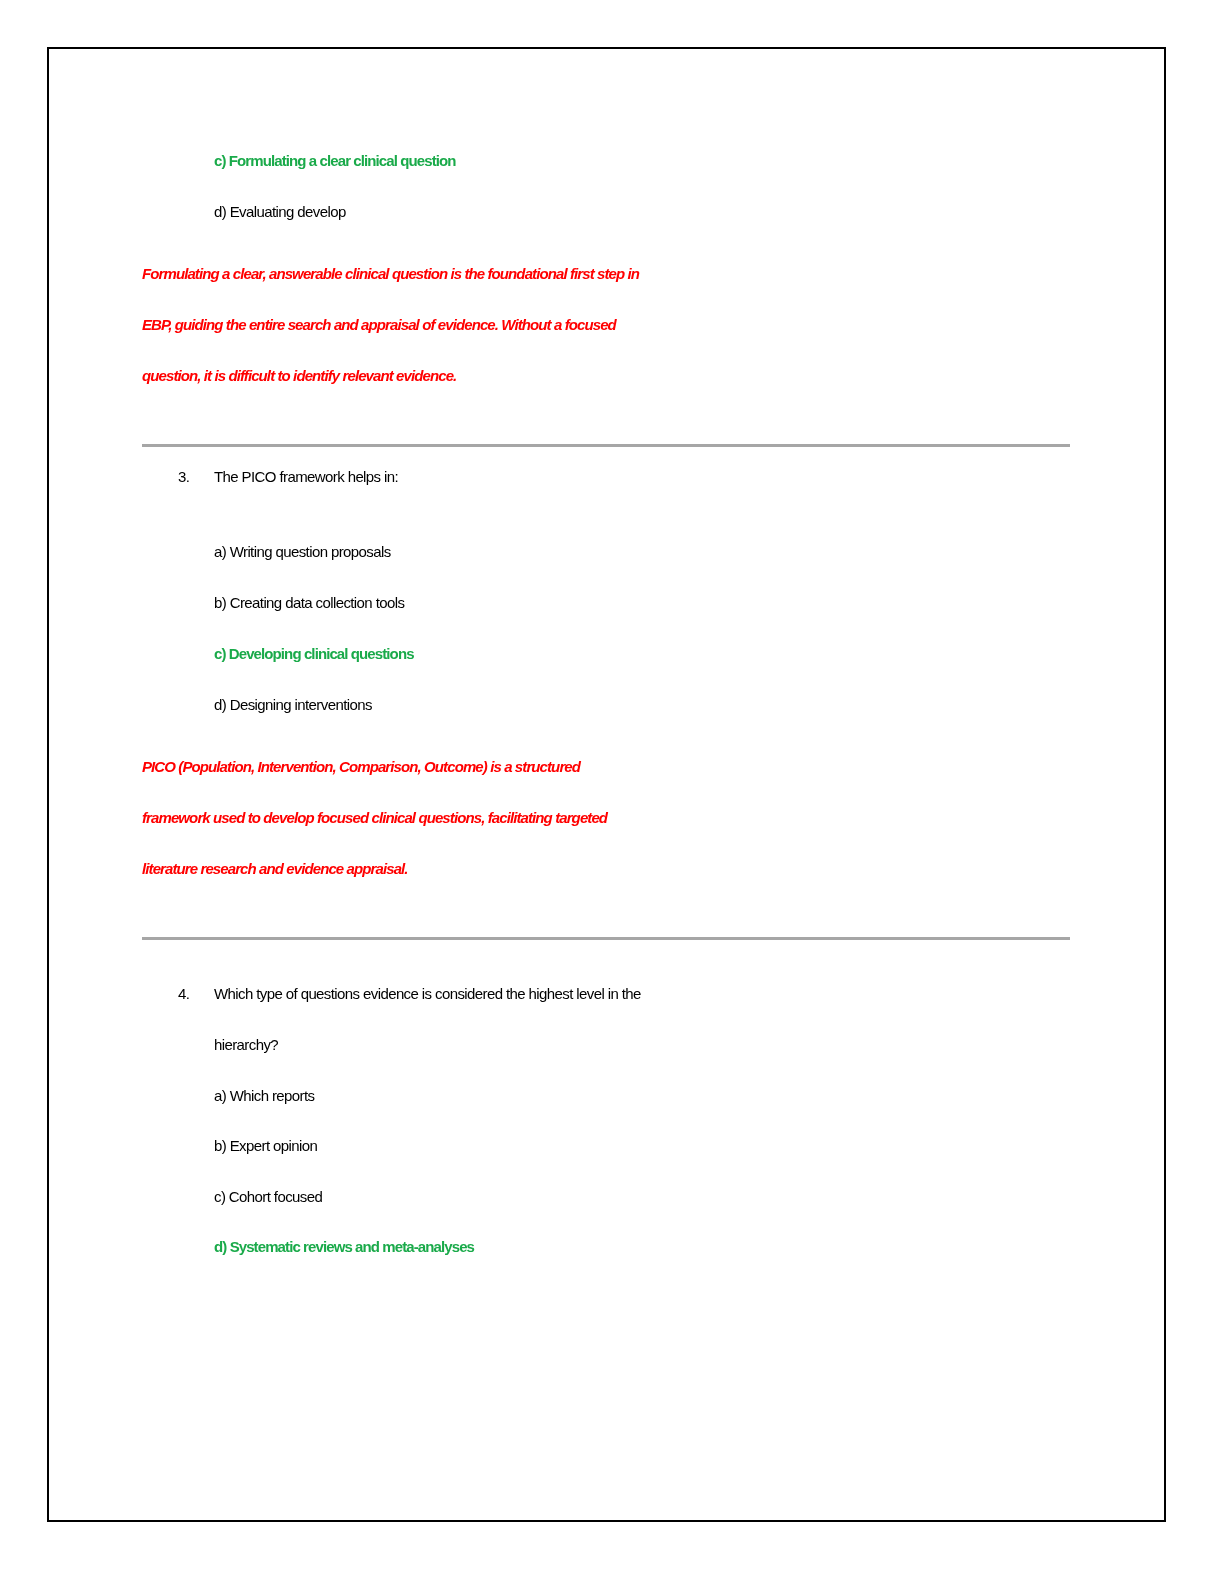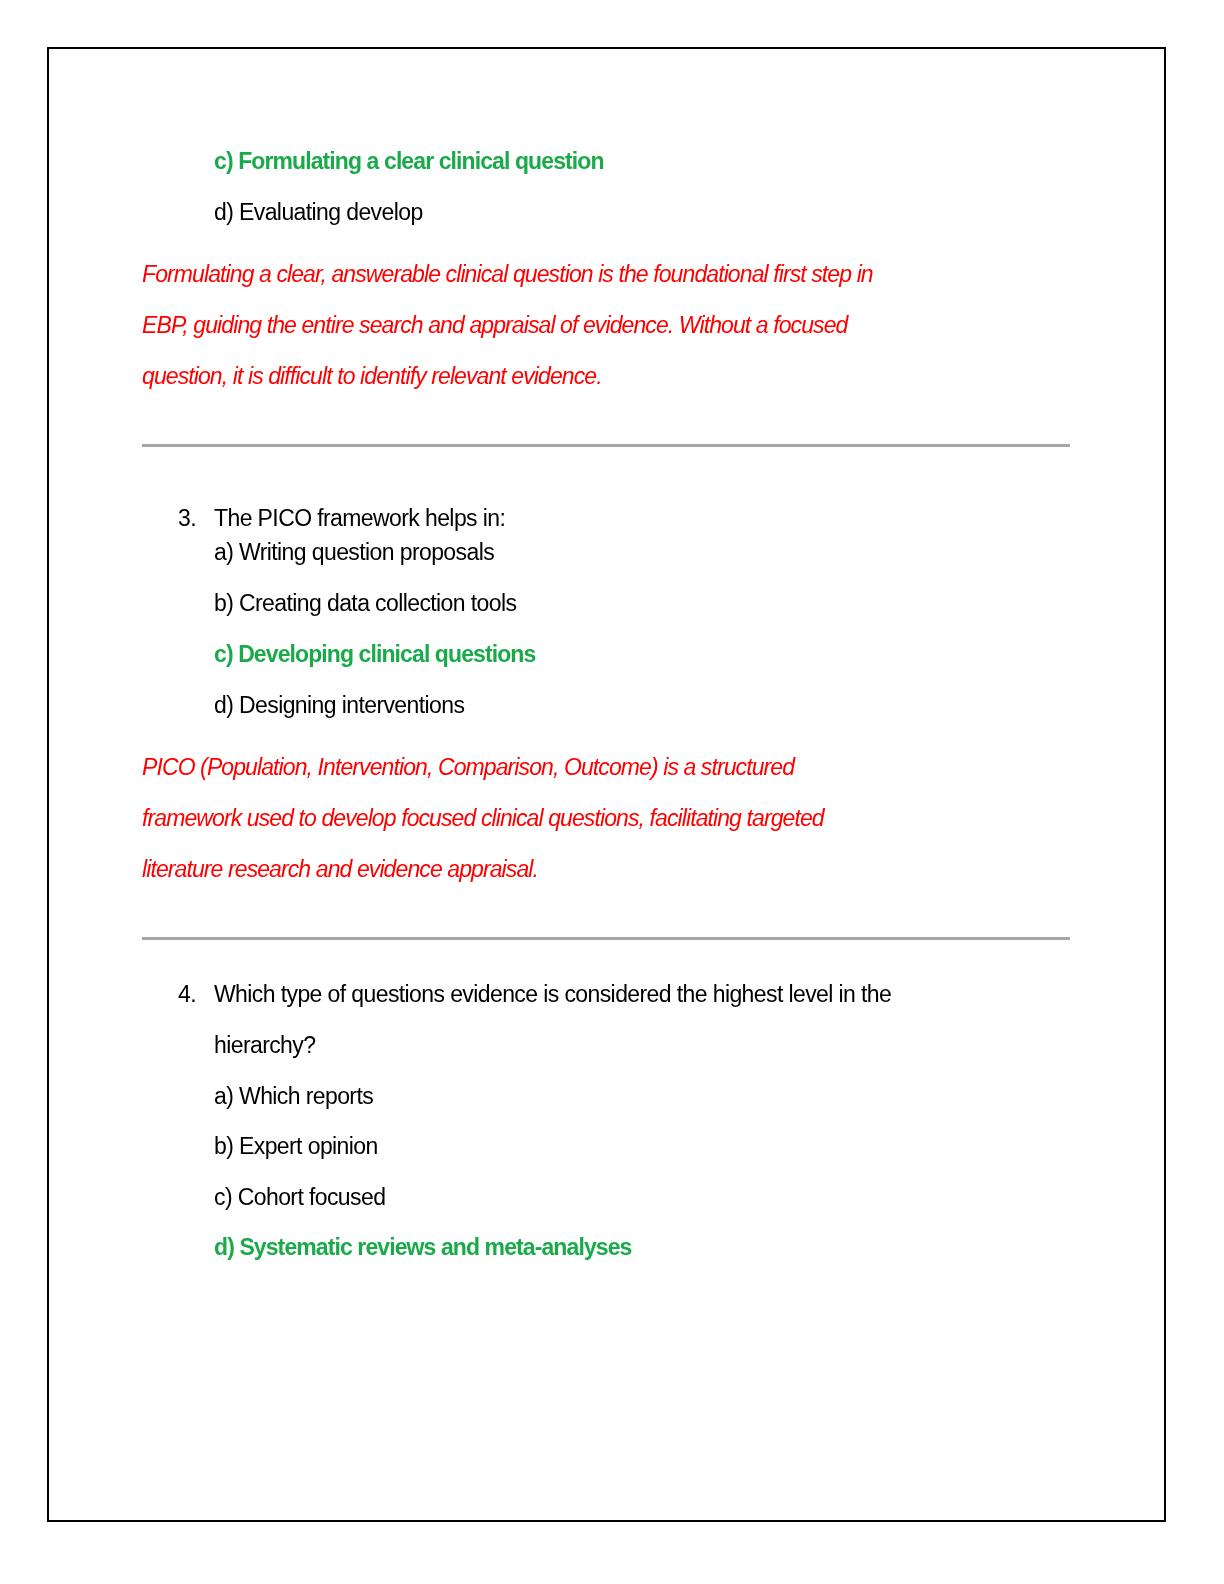--- a/index.html
+++ b/index.html
@@ -1,41 +1,41 @@
 <!DOCTYPE html>
 <html><head>
 <meta charset="utf-8">
 <style>
   html, body { margin: 0; padding: 0; background: #ffffff; }
   body { width: 1224px; height: 1584px; position: relative; overflow: hidden;
          font-family: "Liberation Sans", sans-serif; }
   .page-border { position: absolute; left: 47px; top: 47px; width: 1115px; height: 1471px;
                  border: 2px solid #000; box-sizing: content-box; }
-  .line { position: absolute; font-size: 23px; line-height: 30px; white-space: nowrap;
+  .line { position: absolute; font-size: 15px; line-height: 30px; white-space: nowrap;
           color: #000; letter-spacing: -0.6px; transform-origin: left center; }
   .opt { left: 214px; }
   .q { left: 178px; }
   .q .num { display: inline-block; width: 36px; }
   .correct { color: #1aaa4a; font-weight: bold; letter-spacing: -0.9px; }
-  .expl { left: 142px; color: #ff0000; font-weight: normal; font-style: italic; letter-spacing: -0.9px; }
+  .expl { left: 142px; color: #ff0000; font-weight: bold; font-style: italic; letter-spacing: -0.9px; }
   .rule { position: absolute; left: 142px; width: 928px; height: 3px; background: #a6a6a6; }
 </style>
 </head>
 <body>
 
 <div class="page-border"></div>
 
 <div class="line opt correct" style="top:146px">c) Formulating a clear clinical question</div>
 <div class="line opt" style="top:197px">d) Evaluating develop</div>
 <div class="line expl" style="top:259px">Formulating a clear, answerable clinical question is the foundational first step in</div>
 <div class="line expl" style="top:310px">EBP, guiding the entire search and appraisal of evidence. Without a focused</div>
 <div class="line expl" style="top:361px">question, it is difficult to identify relevant evidence.</div>
 <div class="rule" style="top:444px"></div>
 
-<div class="line q" style="top:503px"><span class="num">3.</span><span>The PICO framework helps in:</span></div>
+<div class="line q" style="top:462px"><span class="num">3.</span><span>The PICO framework helps in:</span></div>
 <div class="line opt" style="top:537px">a) Writing question proposals</div>
 <div class="line opt" style="top:588px">b) Creating data collection tools</div>
 <div class="line opt correct" style="top:639px">c) Developing clinical questions</div>
 <div class="line opt" style="top:690px">d) Designing interventions</div>
 <div class="line expl" style="top:752px">PICO (Population, Intervention, Comparison, Outcome) is a structured</div>
 <div class="line expl" style="top:803px">framework used to develop focused clinical questions, facilitating targeted</div>
 <div class="line expl" style="top:854px">literature research and evidence appraisal.</div>
 <div class="rule" style="top:937px"></div>
 
 <div class="line q" style="top:979px"><span class="num">4.</span><span>Which type of questions evidence is considered the highest level in the</span></div>

